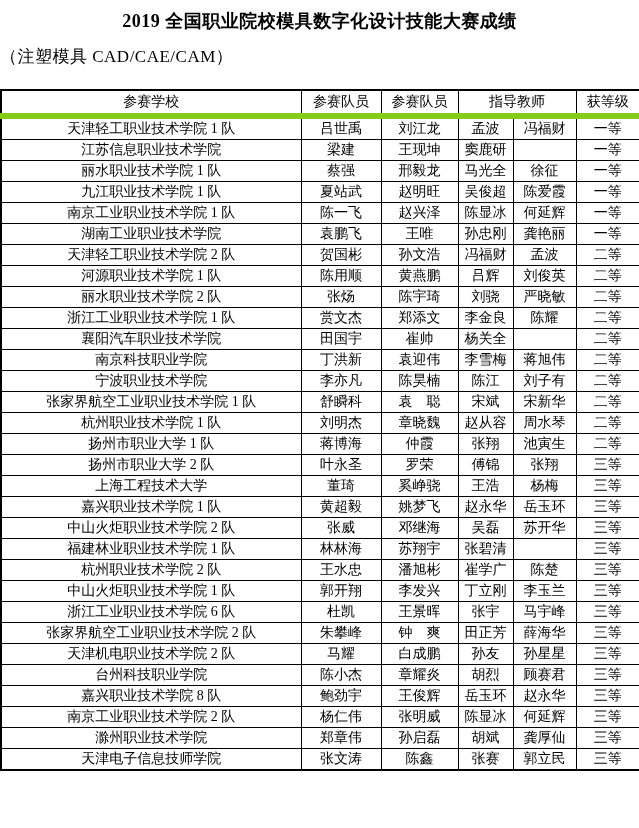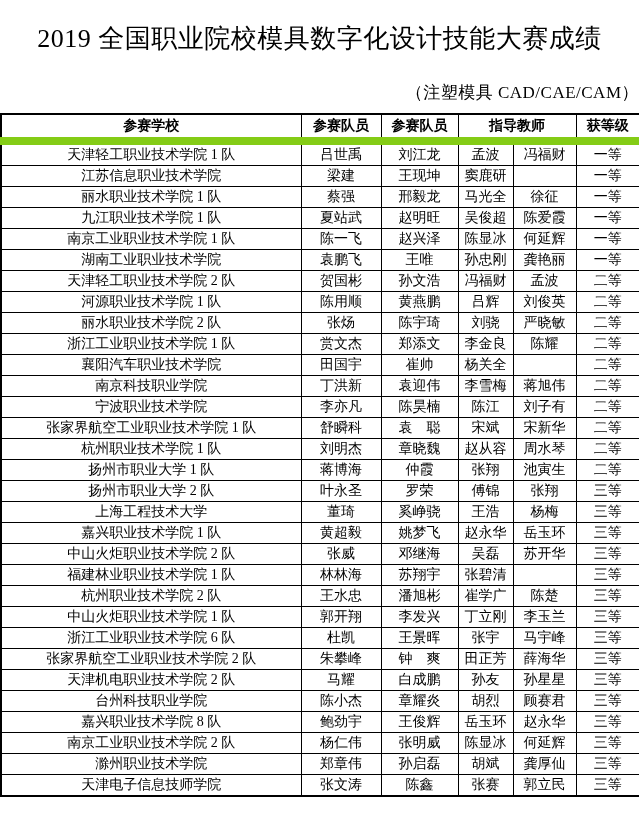--- a/index.html
+++ b/index.html
@@ -8,59 +8,59 @@
     background: #ffffff;
     color: #000000;
     font-family: "Liberation Serif", "DejaVu Serif", serif;
   }
   .page {
     width: 639px;
     background: #ffffff;
     box-sizing: border-box;
   }
   .doc-title {
-    margin: 18px;
+    margin: 0;
     padding-top: 9px;
-    font-size: 26px;
+    font-size: 18px;
     line-height: 24px;
-    font-weight: normal;
+    font-weight: bold;
     text-align: center;
     letter-spacing: 0.5px;
   }
   .doc-subtitle {
     margin: 0;
     padding-top: 13px;
-    padding-bottom: 9px;
+    padding-bottom: 21px;
     font-size: 17px;
     line-height: 22px;
     font-weight: normal;
-    text-align: right;
+    text-align: left;
     letter-spacing: 0.5px;
   }
   table.results {
     width: 639px;
     border-collapse: collapse;
     table-layout: fixed;
     font-size: 14px;
     border: 2px solid #000000;
   }
   table.results th,
   table.results td {
     border: 1px solid #000000;
     text-align: center;
     vertical-align: middle;
     padding: 0;
     overflow: hidden;
     white-space: nowrap;
   }
   table.results th {
     height: 22px;
-    font-weight: bold;
+    font-weight: normal;
     font-size: 14px;
-    border-bottom: 8px solid #84cc16;
+    border-bottom: 6px solid #84cc16;
   }
   table.results td {
     height: 20px;
     font-weight: normal;
   }
   col.c-school   { width: 300px; }
   col.c-member1  { width: 80px; }
   col.c-member2  { width: 77px; }
   col.c-teacher1 { width: 55px; }
   col.c-teacher2 { width: 63px; }

